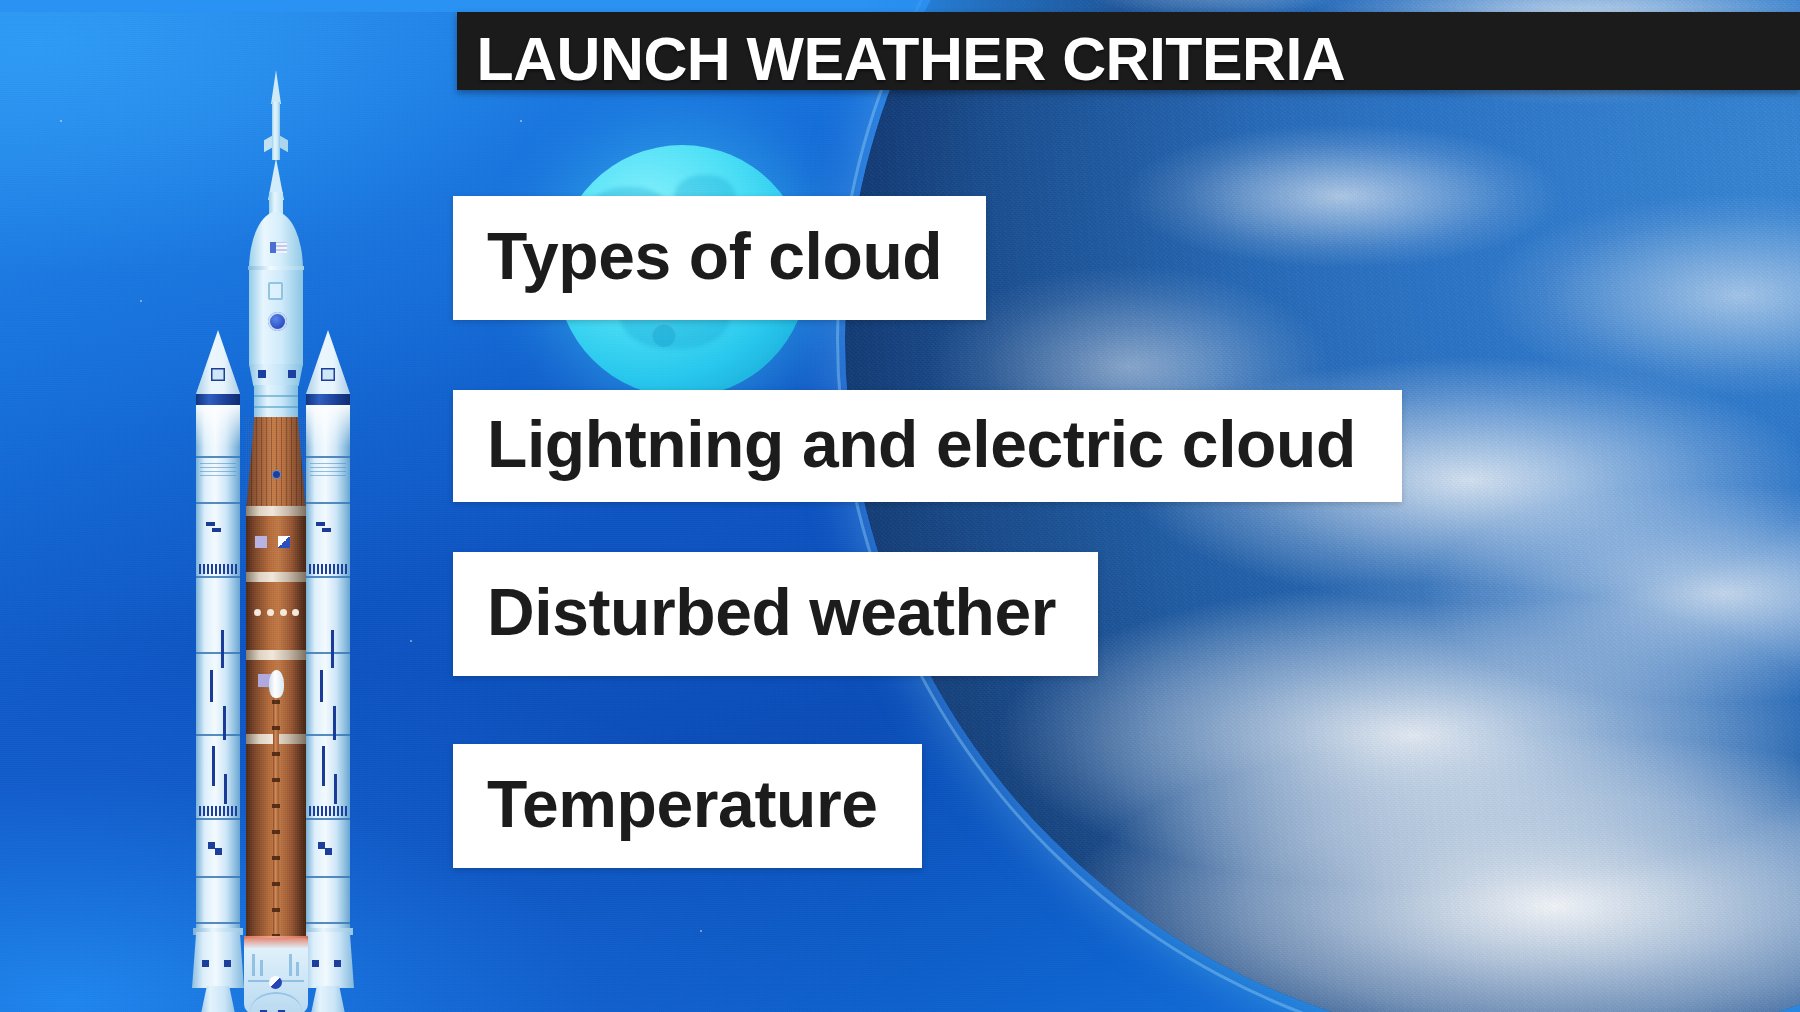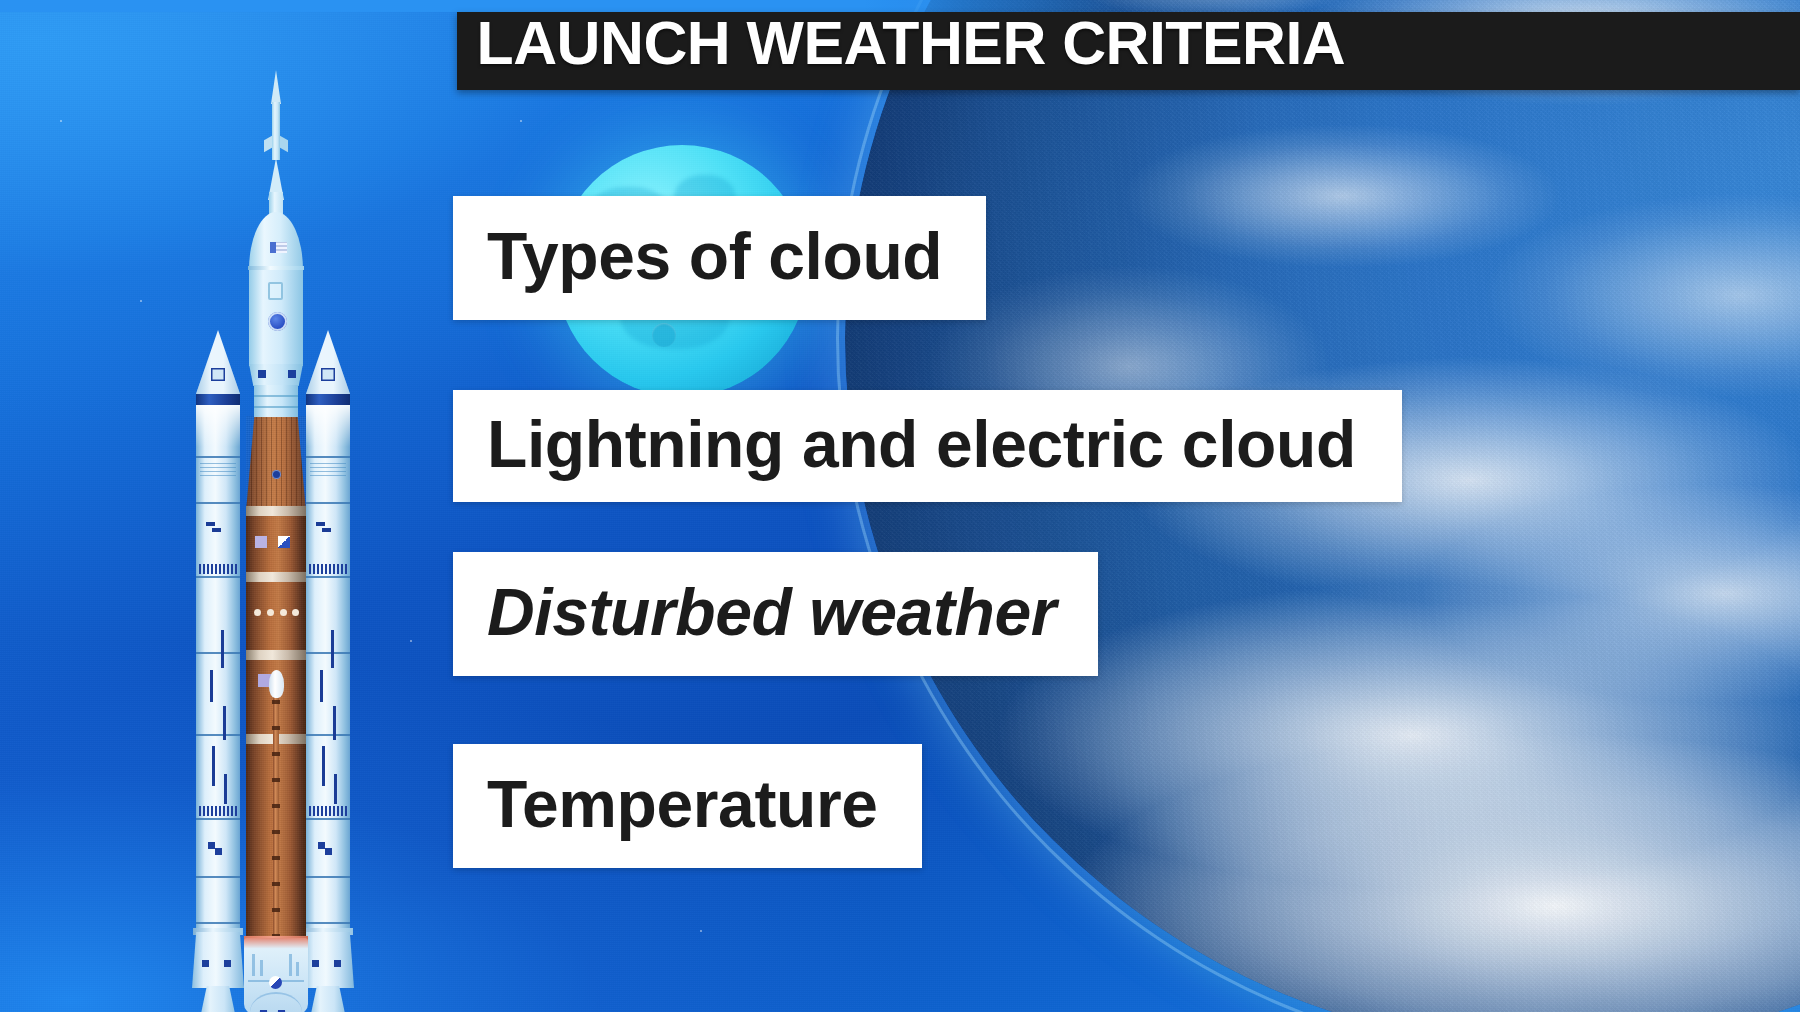--- a/index.html
+++ b/index.html
@@ -162,21 +162,21 @@
     pointer-events: none;
   }
   .title-banner {
     position: absolute;
     left: 457px;
     top: 12px;
     width: 1343px;
     height: 78px;
     background: #1b1b1b;
     display: flex;
-    align-items: flex-start;
+    align-items: flex-end;
     box-shadow: 0 3px 7px rgba(0,0,0,0.35);
   }
   .title-banner .title-text {
     color: #ffffff;
     font-size: 62px;
     line-height: 62px;
     font-weight: 700;
     letter-spacing: -0.5px;
     padding-left: 20px;
     white-space: nowrap;
@@ -204,21 +204,21 @@
     font-weight: 700;
     white-space: nowrap;
     letter-spacing: -0.4px;
     text-align: center;
   }
   .ci-0 { position: absolute; left: 0;  top: 0;   padding: 26px 44px 30px 34px; }
   .ci-0 .criteria-label { font-size: 66px; line-height: 68px; }
   .ci-1 { position: absolute; left: 0;  top: 194px; padding: 20px 46px 24px 34px; }
   .ci-1 .criteria-label { font-size: 66px; line-height: 68px; }
   .ci-2 { position: absolute; left: 0;  top: 356px; padding: 26px 42px 30px 34px; }
-  .ci-2 .criteria-label { font-size: 66px; line-height: 68px; font-style: italic; }
+  .ci-2 .criteria-label { font-size: 66px; line-height: 68px; }
   .ci-3 { position: absolute; left: 0;  top: 548px; padding: 26px 44px 30px 34px; }
   .ci-3 .criteria-label { font-size: 66px; line-height: 68px; }
 
   
   .rocket {
     position: absolute;
     left: 176px;
     top: 70px;
     width: 200px;
     height: 900px;

